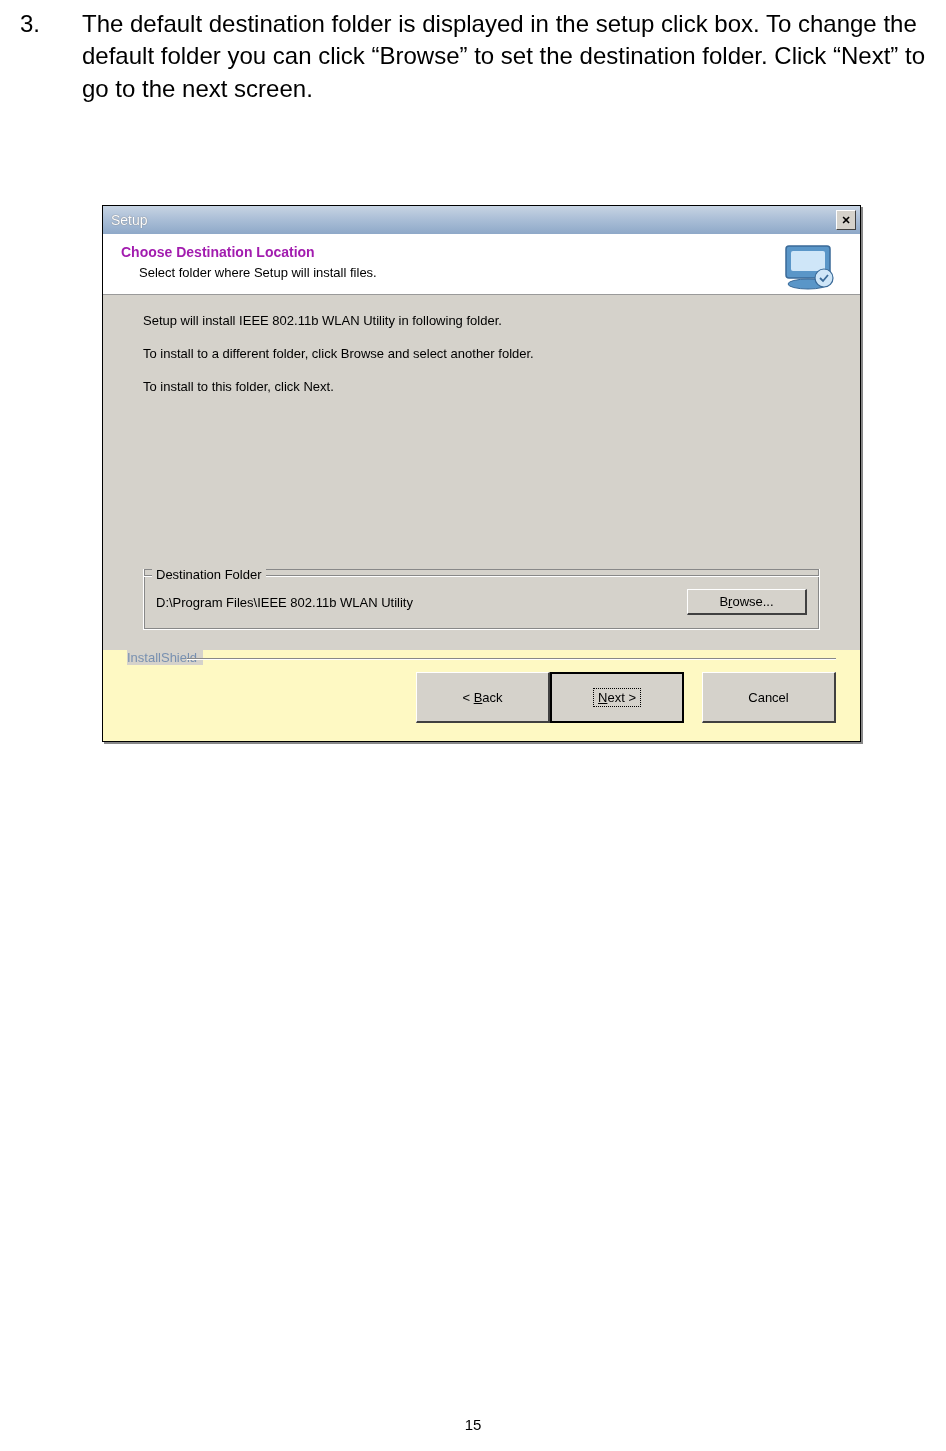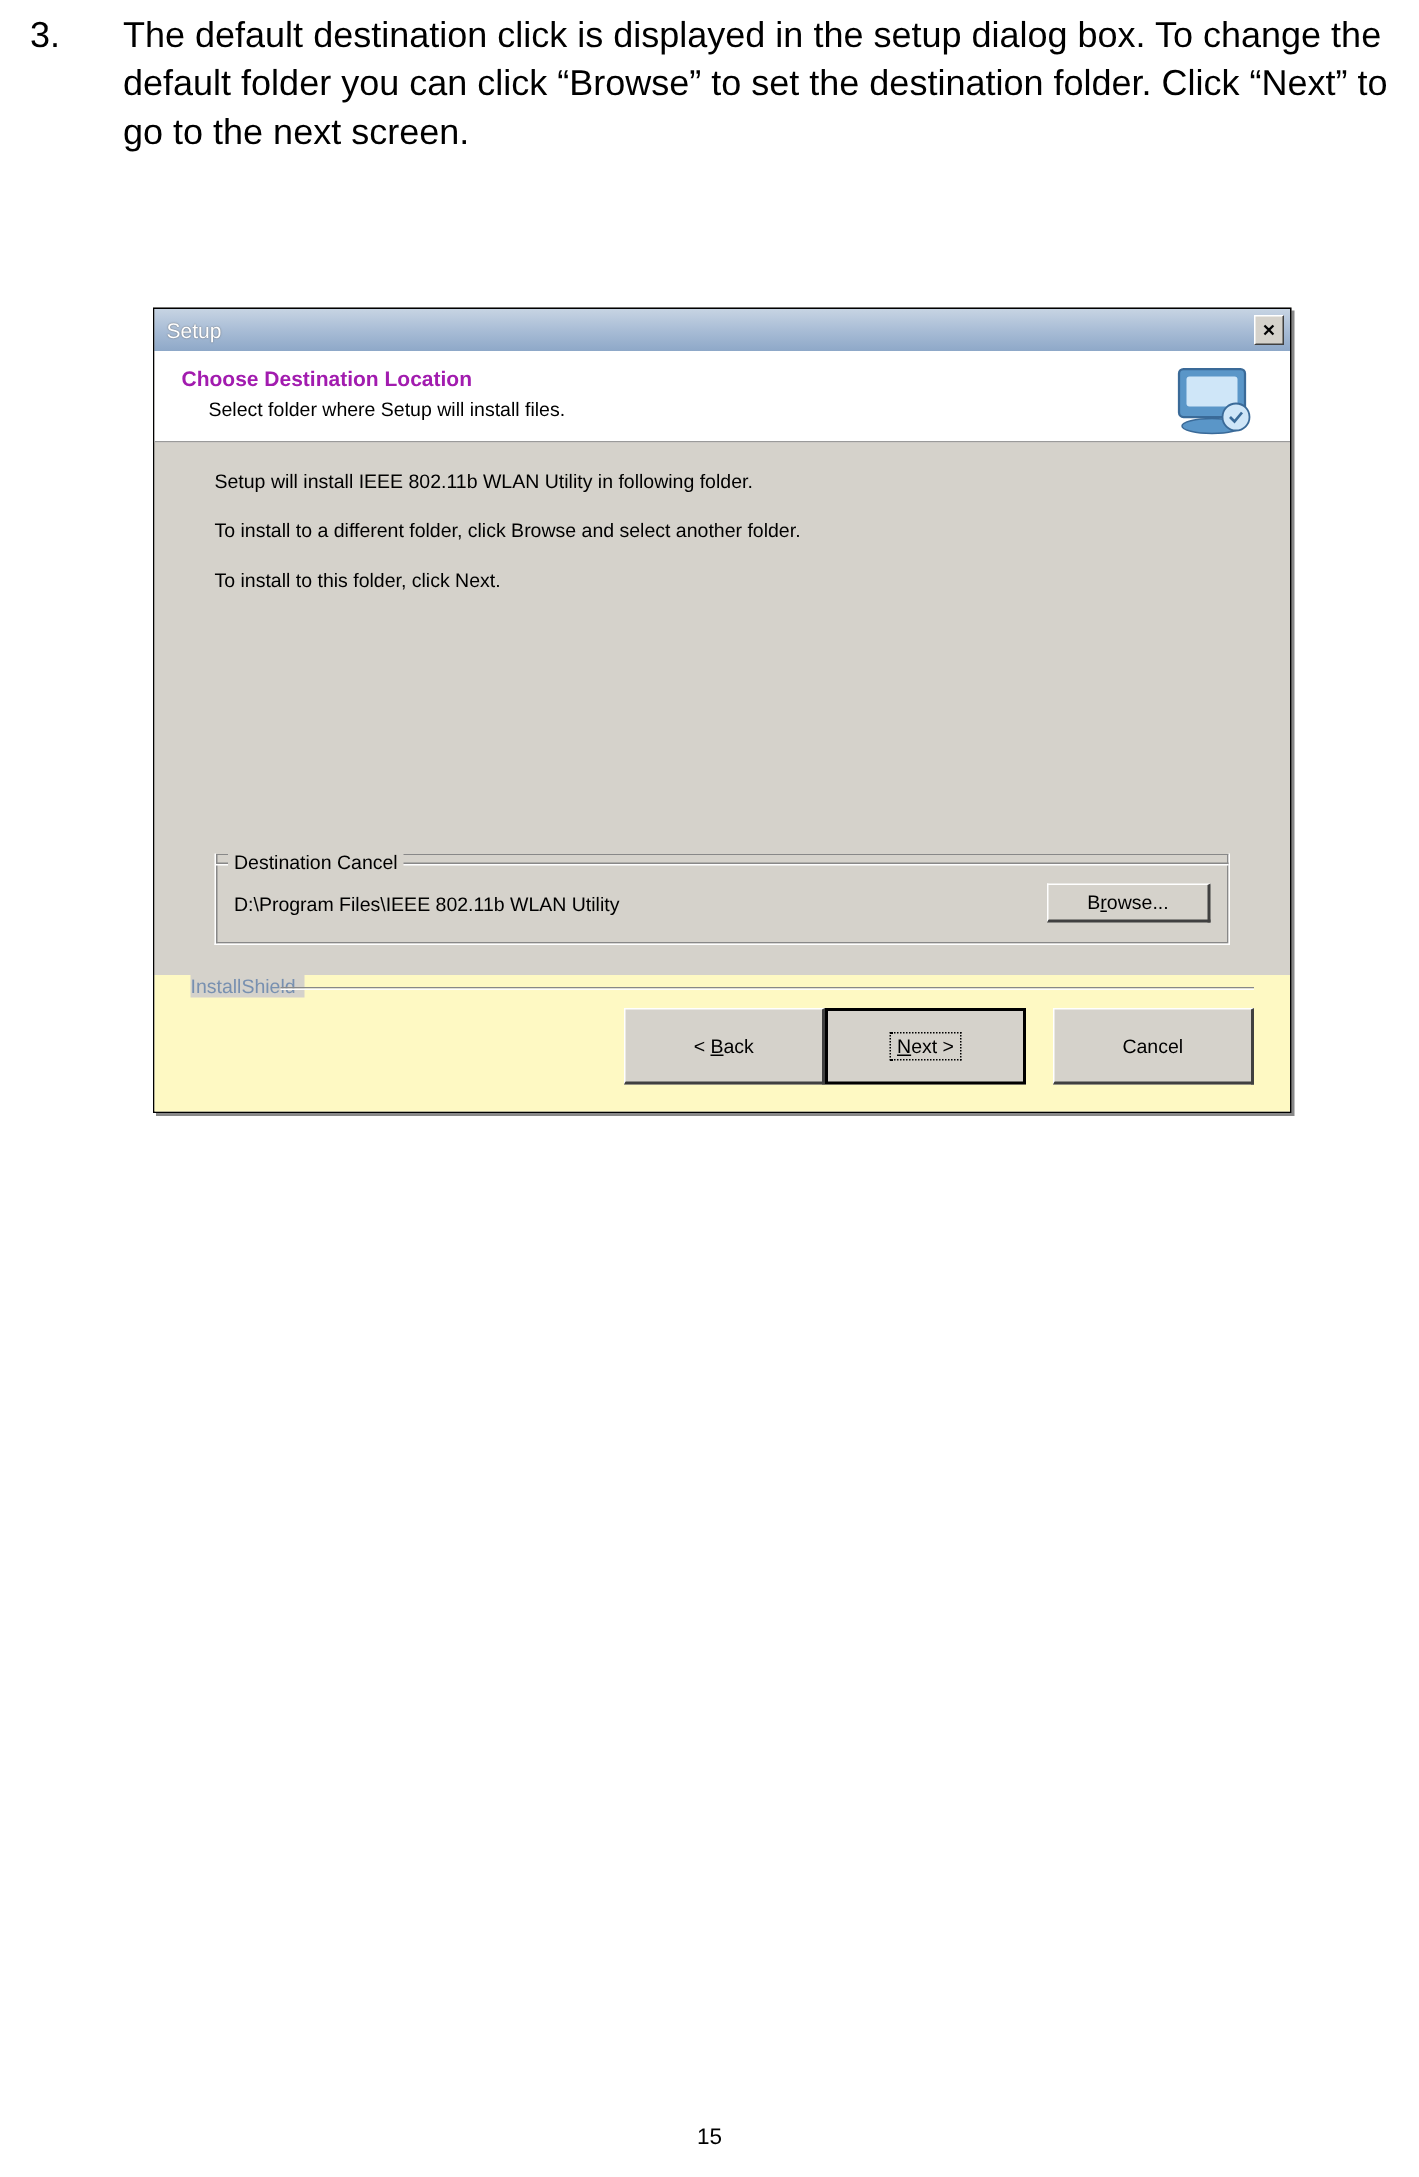--- a/index.html
+++ b/index.html
@@ -148,21 +148,21 @@
       border-left: 1px solid #fff;
       border-right: 2px solid #404040;
       border-bottom: 2px solid #404040;
       font-size: 13px;
       font-family: Tahoma, Arial, sans-serif;
       padding: 4px 0;
       cursor: pointer;
       text-align: center;
     }
     .browse-btn {
-      width: 109px;
+      width: 120px;
     }
     .footer-area {
       background: #fef9c3;
       padding: 0 24px 18px 24px;
       position: relative;
     }
     .footer-divider {
       position: relative;
       height: 2px;
       margin-bottom: 14px;
@@ -215,21 +215,21 @@
       color: #000;
     }
     .underline { text-decoration: underline; }
   </style>
 </head>
 <body>
 
 <div class="page-content">
   <div class="step-row">
     <div class="step-num">3.</div>
-    <div class="step-text">The default destination click is displayed in the setup dialog box. To change the default folder you can click “Browse” to set the destination folder. Click “Next” to go to the next screen.</div>
+    <div class="step-text">The default destination folder is displayed in the setup click box. To change the default folder you can click “Browse” to set the destination folder. Click “Next” to go to the next screen.</div>
   </div>
 
   <div class="dialog-wrap">
     <div class="dialog">
       <div class="titlebar">
         <span class="titlebar-text">Setup</span>
         <div class="close-btn">
           <span>✕</span>
         </div>
       </div>
@@ -247,21 +247,21 @@
       </div>
 
       <div class="body-area">
         <div class="body-text">Setup will install IEEE 802.11b WLAN Utility in following folder.</div>
         <div class="body-text">To install to a different folder, click Browse and select another folder.</div>
         <div class="body-text">To install to this folder, click Next.</div>
 
         <div class="fieldset-wrap">
           <div class="fieldset">
             <div class="fieldset-border"></div>
-            <div class="fieldset-legend">Destination Cancel</div>
+            <div class="fieldset-legend">Destination Folder</div>
             <span class="path-text">D:\Program Files\IEEE 802.11b WLAN Utility</span>
             <button class="win-btn browse-btn">
               <span>B<span class="underline">r</span>owse...</span>
             </button>
           </div>
         </div>
       </div>
 
       <div class="footer-area">
         <div class="footer-divider">

